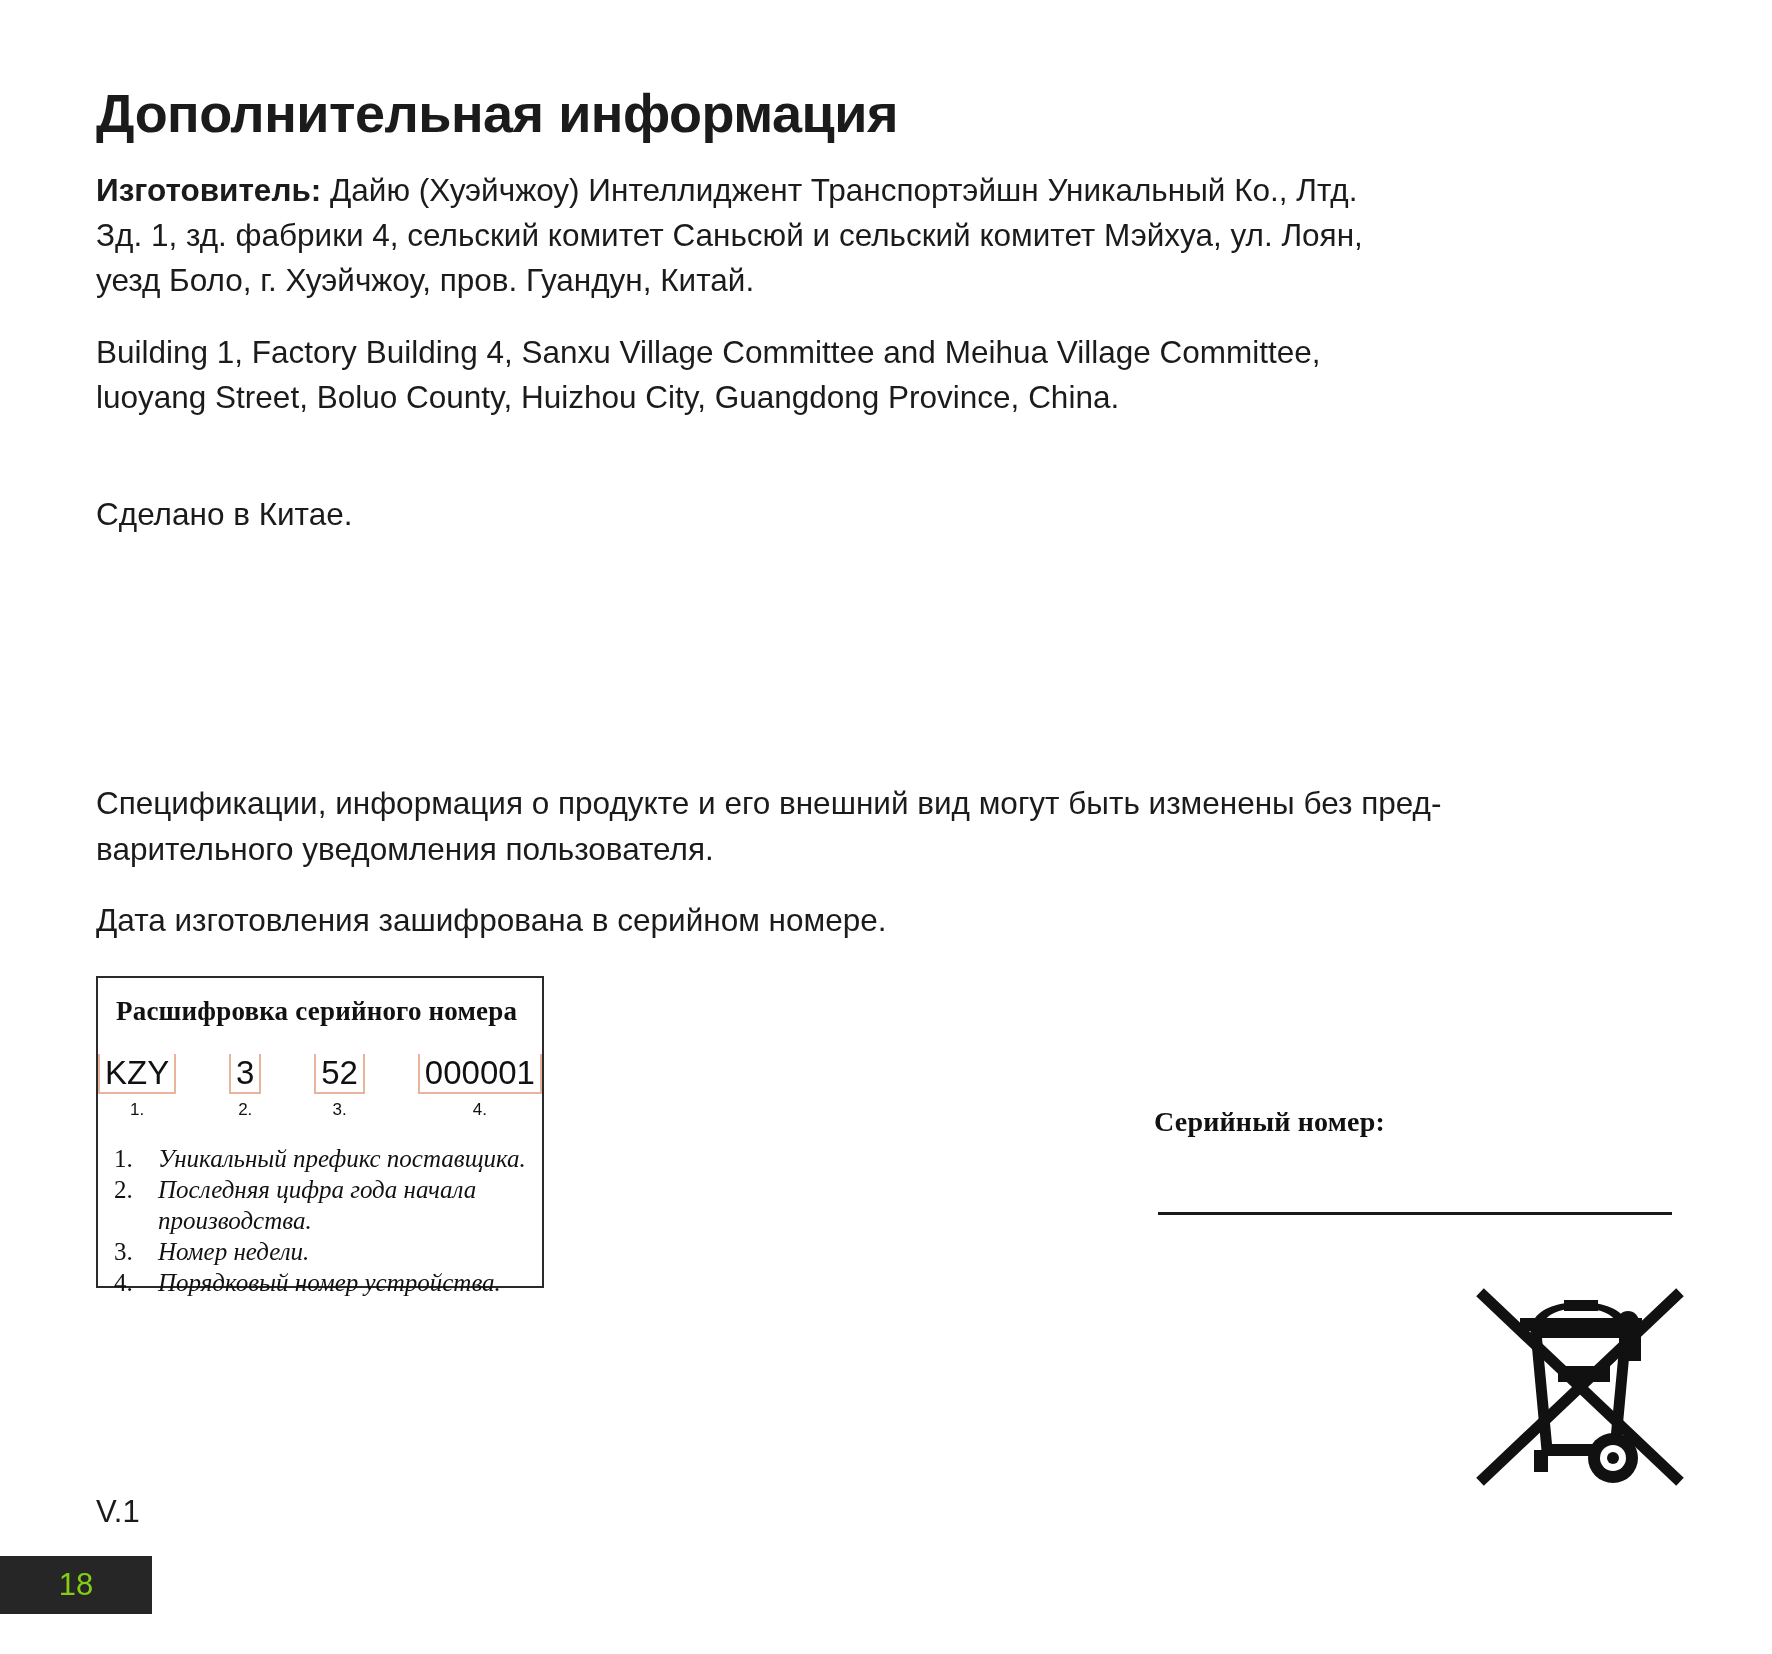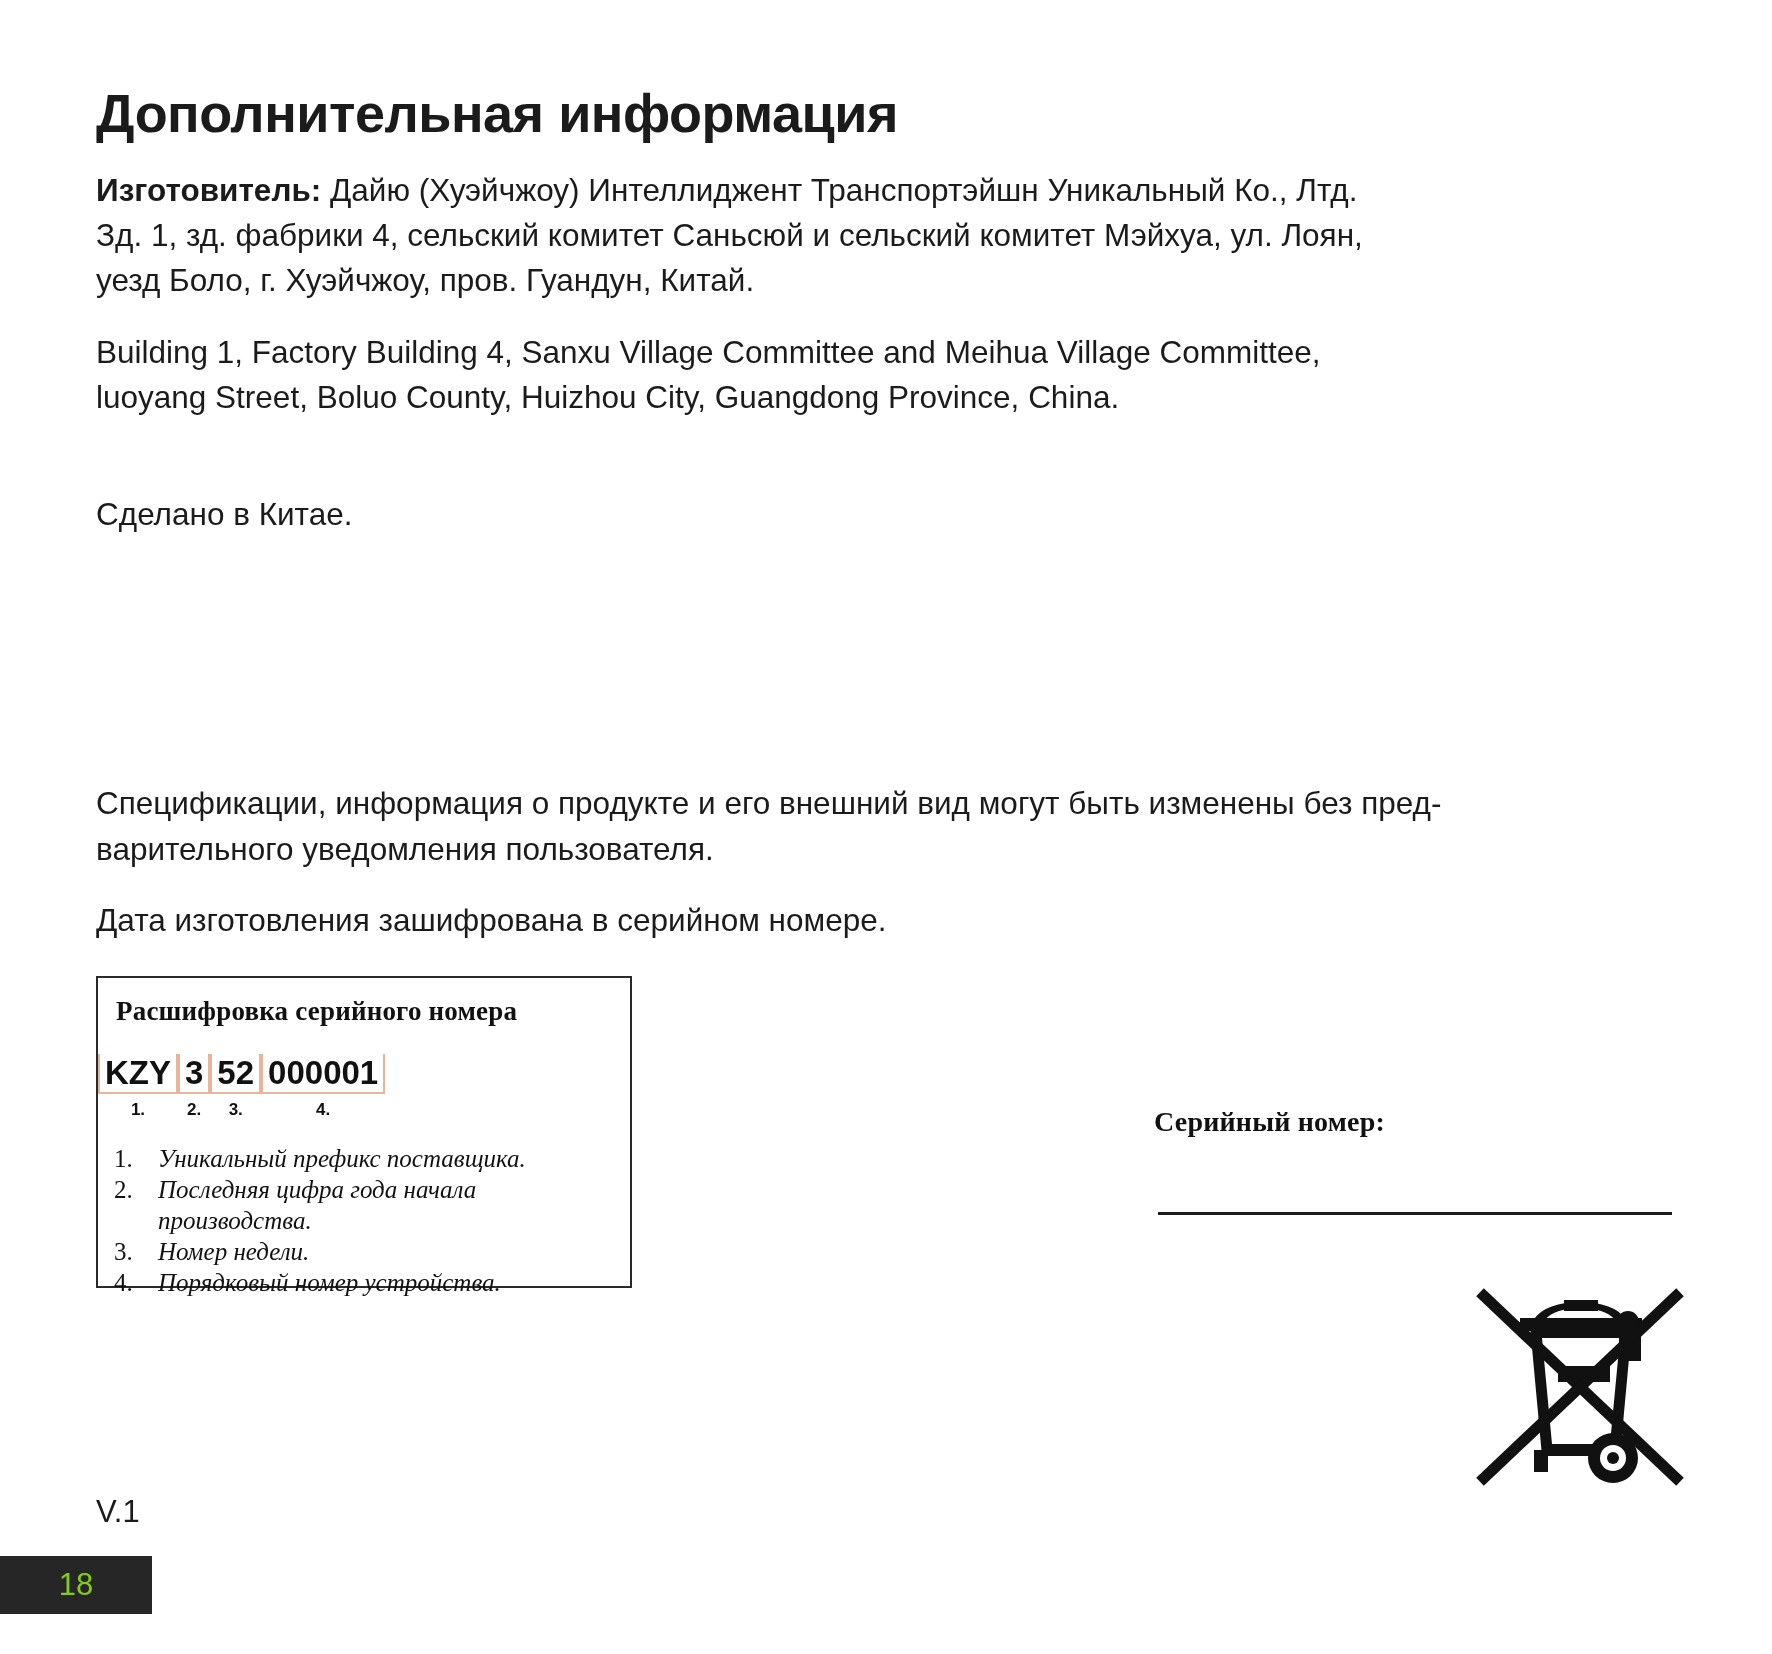--- a/index.html
+++ b/index.html
@@ -70,21 +70,21 @@
     left: 96px;
     top: 898px;
     width: 1200px;
   }
 
   
   .decode-box {
     position: absolute;
     left: 96px;
     top: 976px;
-    width: 536px;
+    width: 448px;
     height: 312px;
     border: 2px solid #2a2a2a;
     box-sizing: border-box;
     background: #ffffff;
   }
   .decode-title {
     position: absolute;
     left: 18px;
     top: 18px;
     font-family: "Liberation Serif", serif;
@@ -94,23 +94,22 @@
     letter-spacing: 0.2px;
   }
 
   
   .serial-sample {
     position: absolute;
     left: 0;
     right: 0;
     top: 76px;
     display: flex;
-    justify-content: flex-start;
+    justify-content: space-between;
     align-items: flex-end;
-    font-weight: bold;
   }
   .seg {
     display: flex;
     flex-direction: column;
     align-items: center;
   }
   .seg-val {
     font-family: "Liberation Sans", sans-serif;
     font-size: 33px;
     line-height: 38px;

